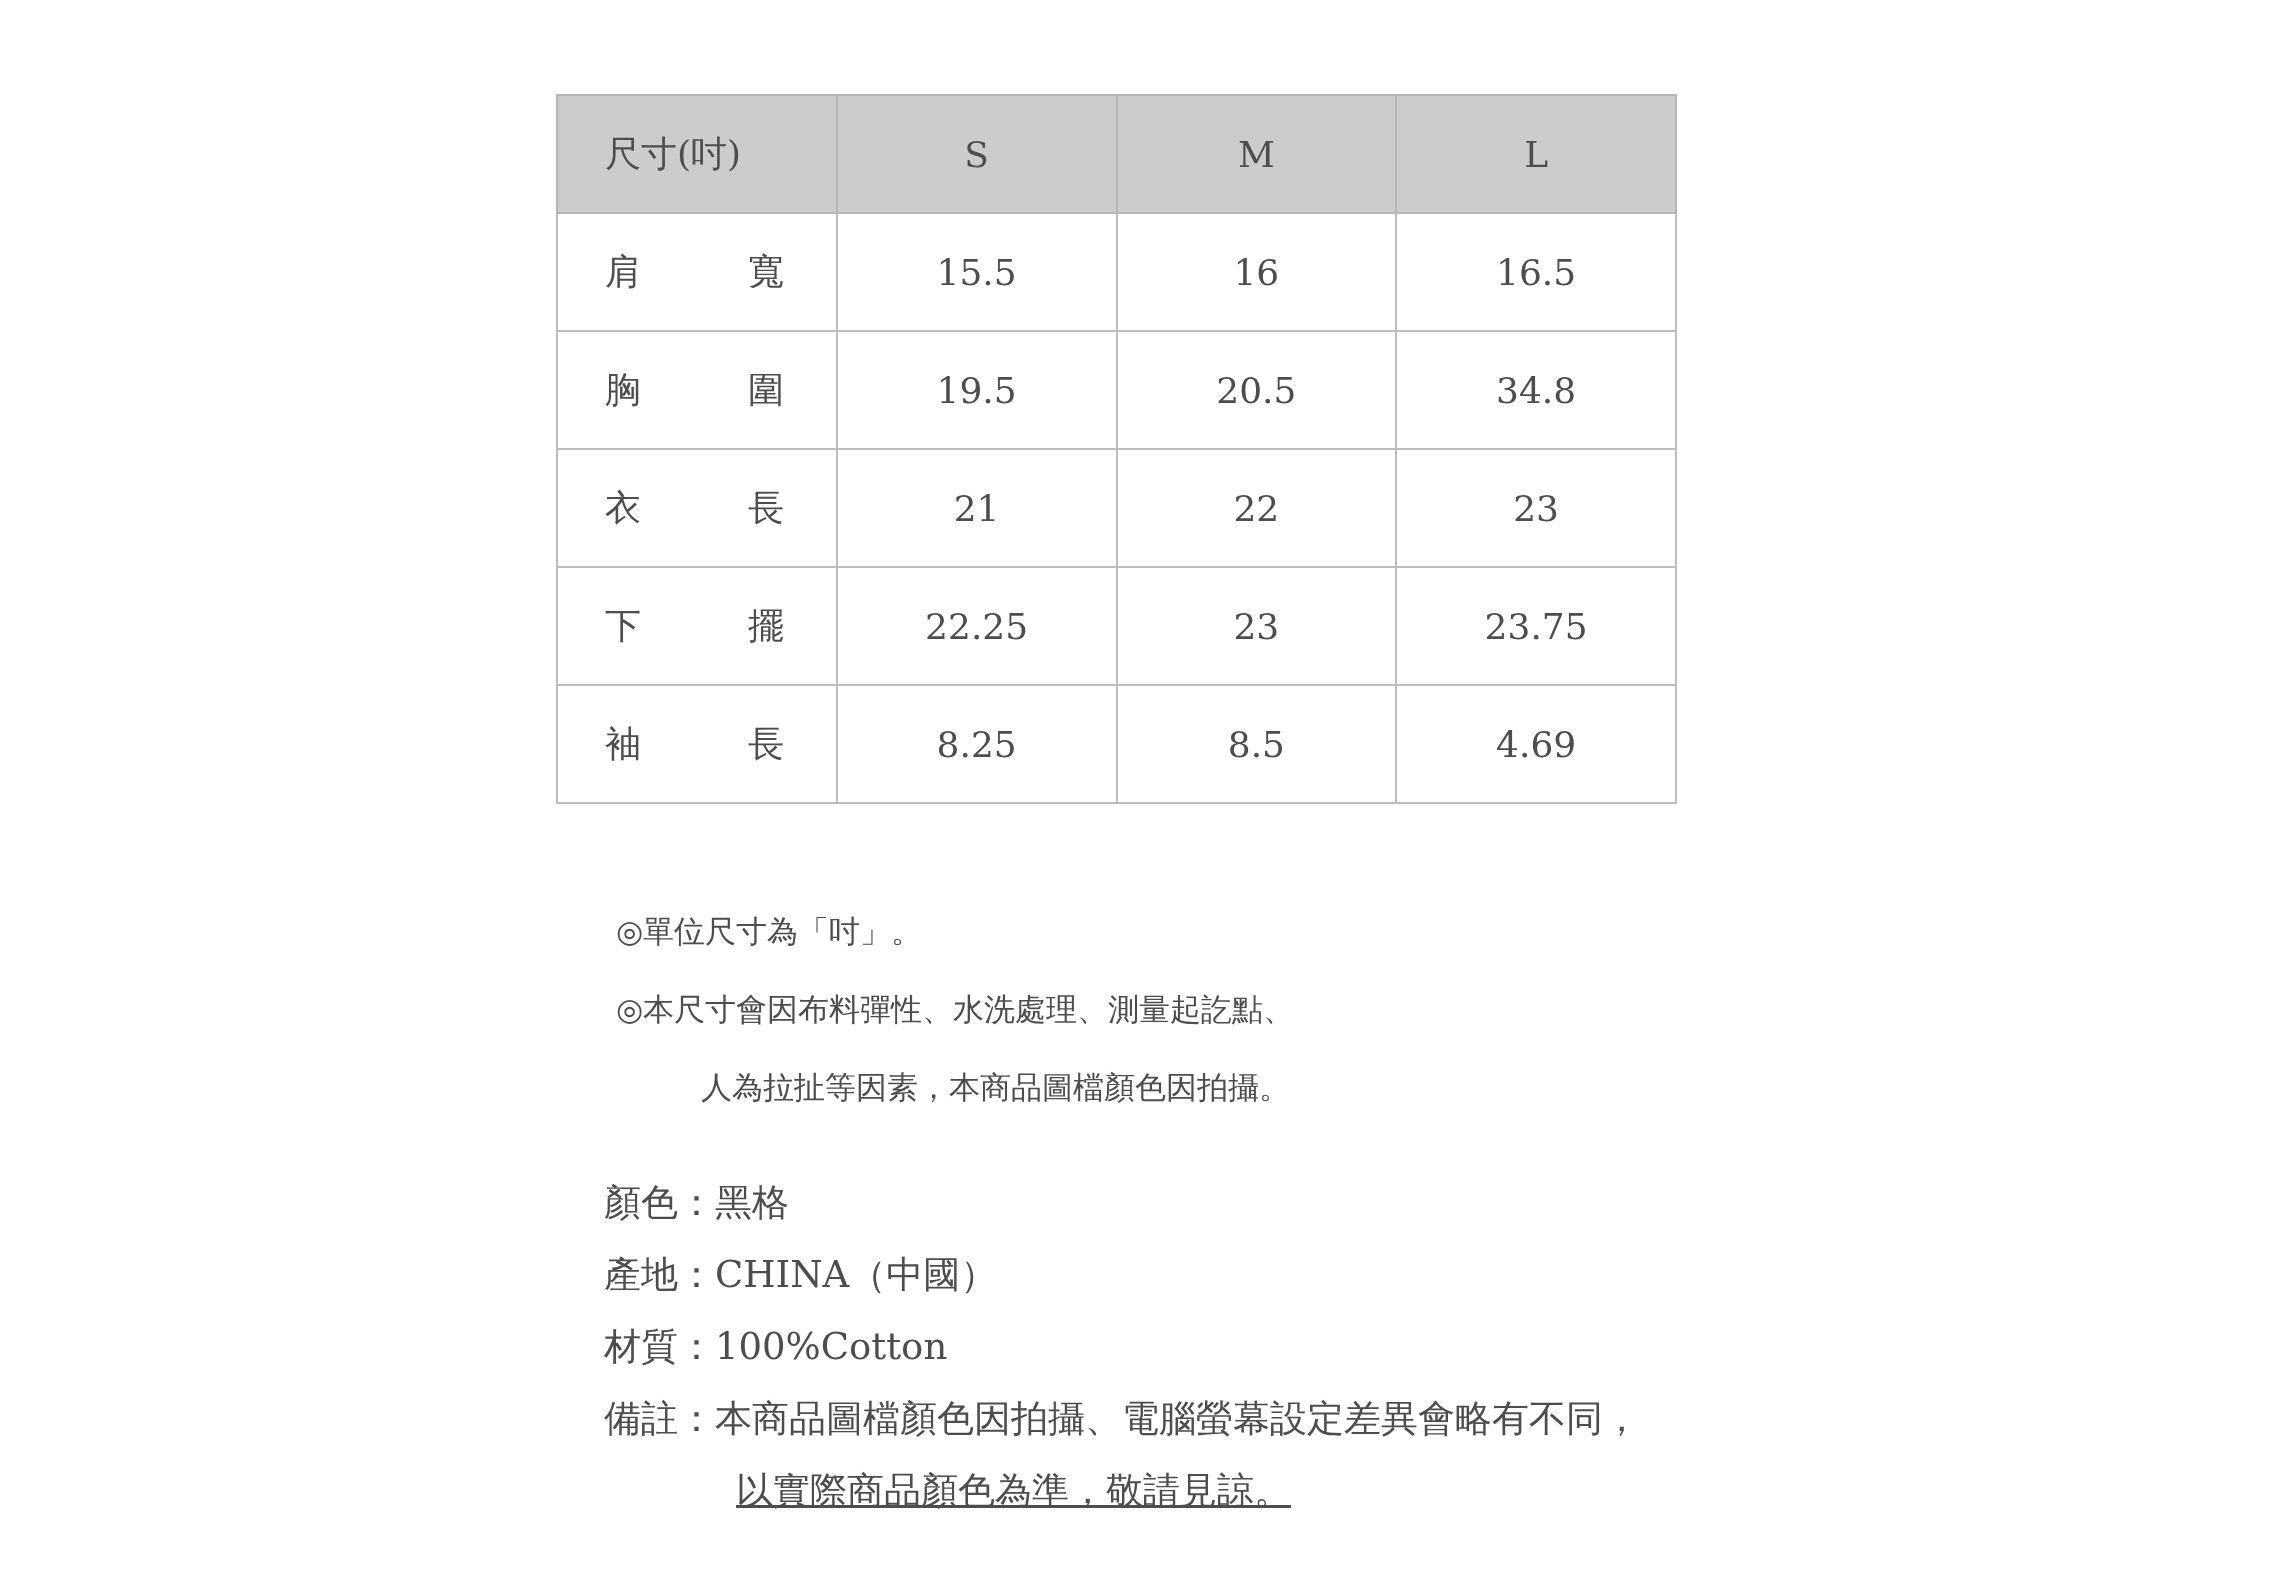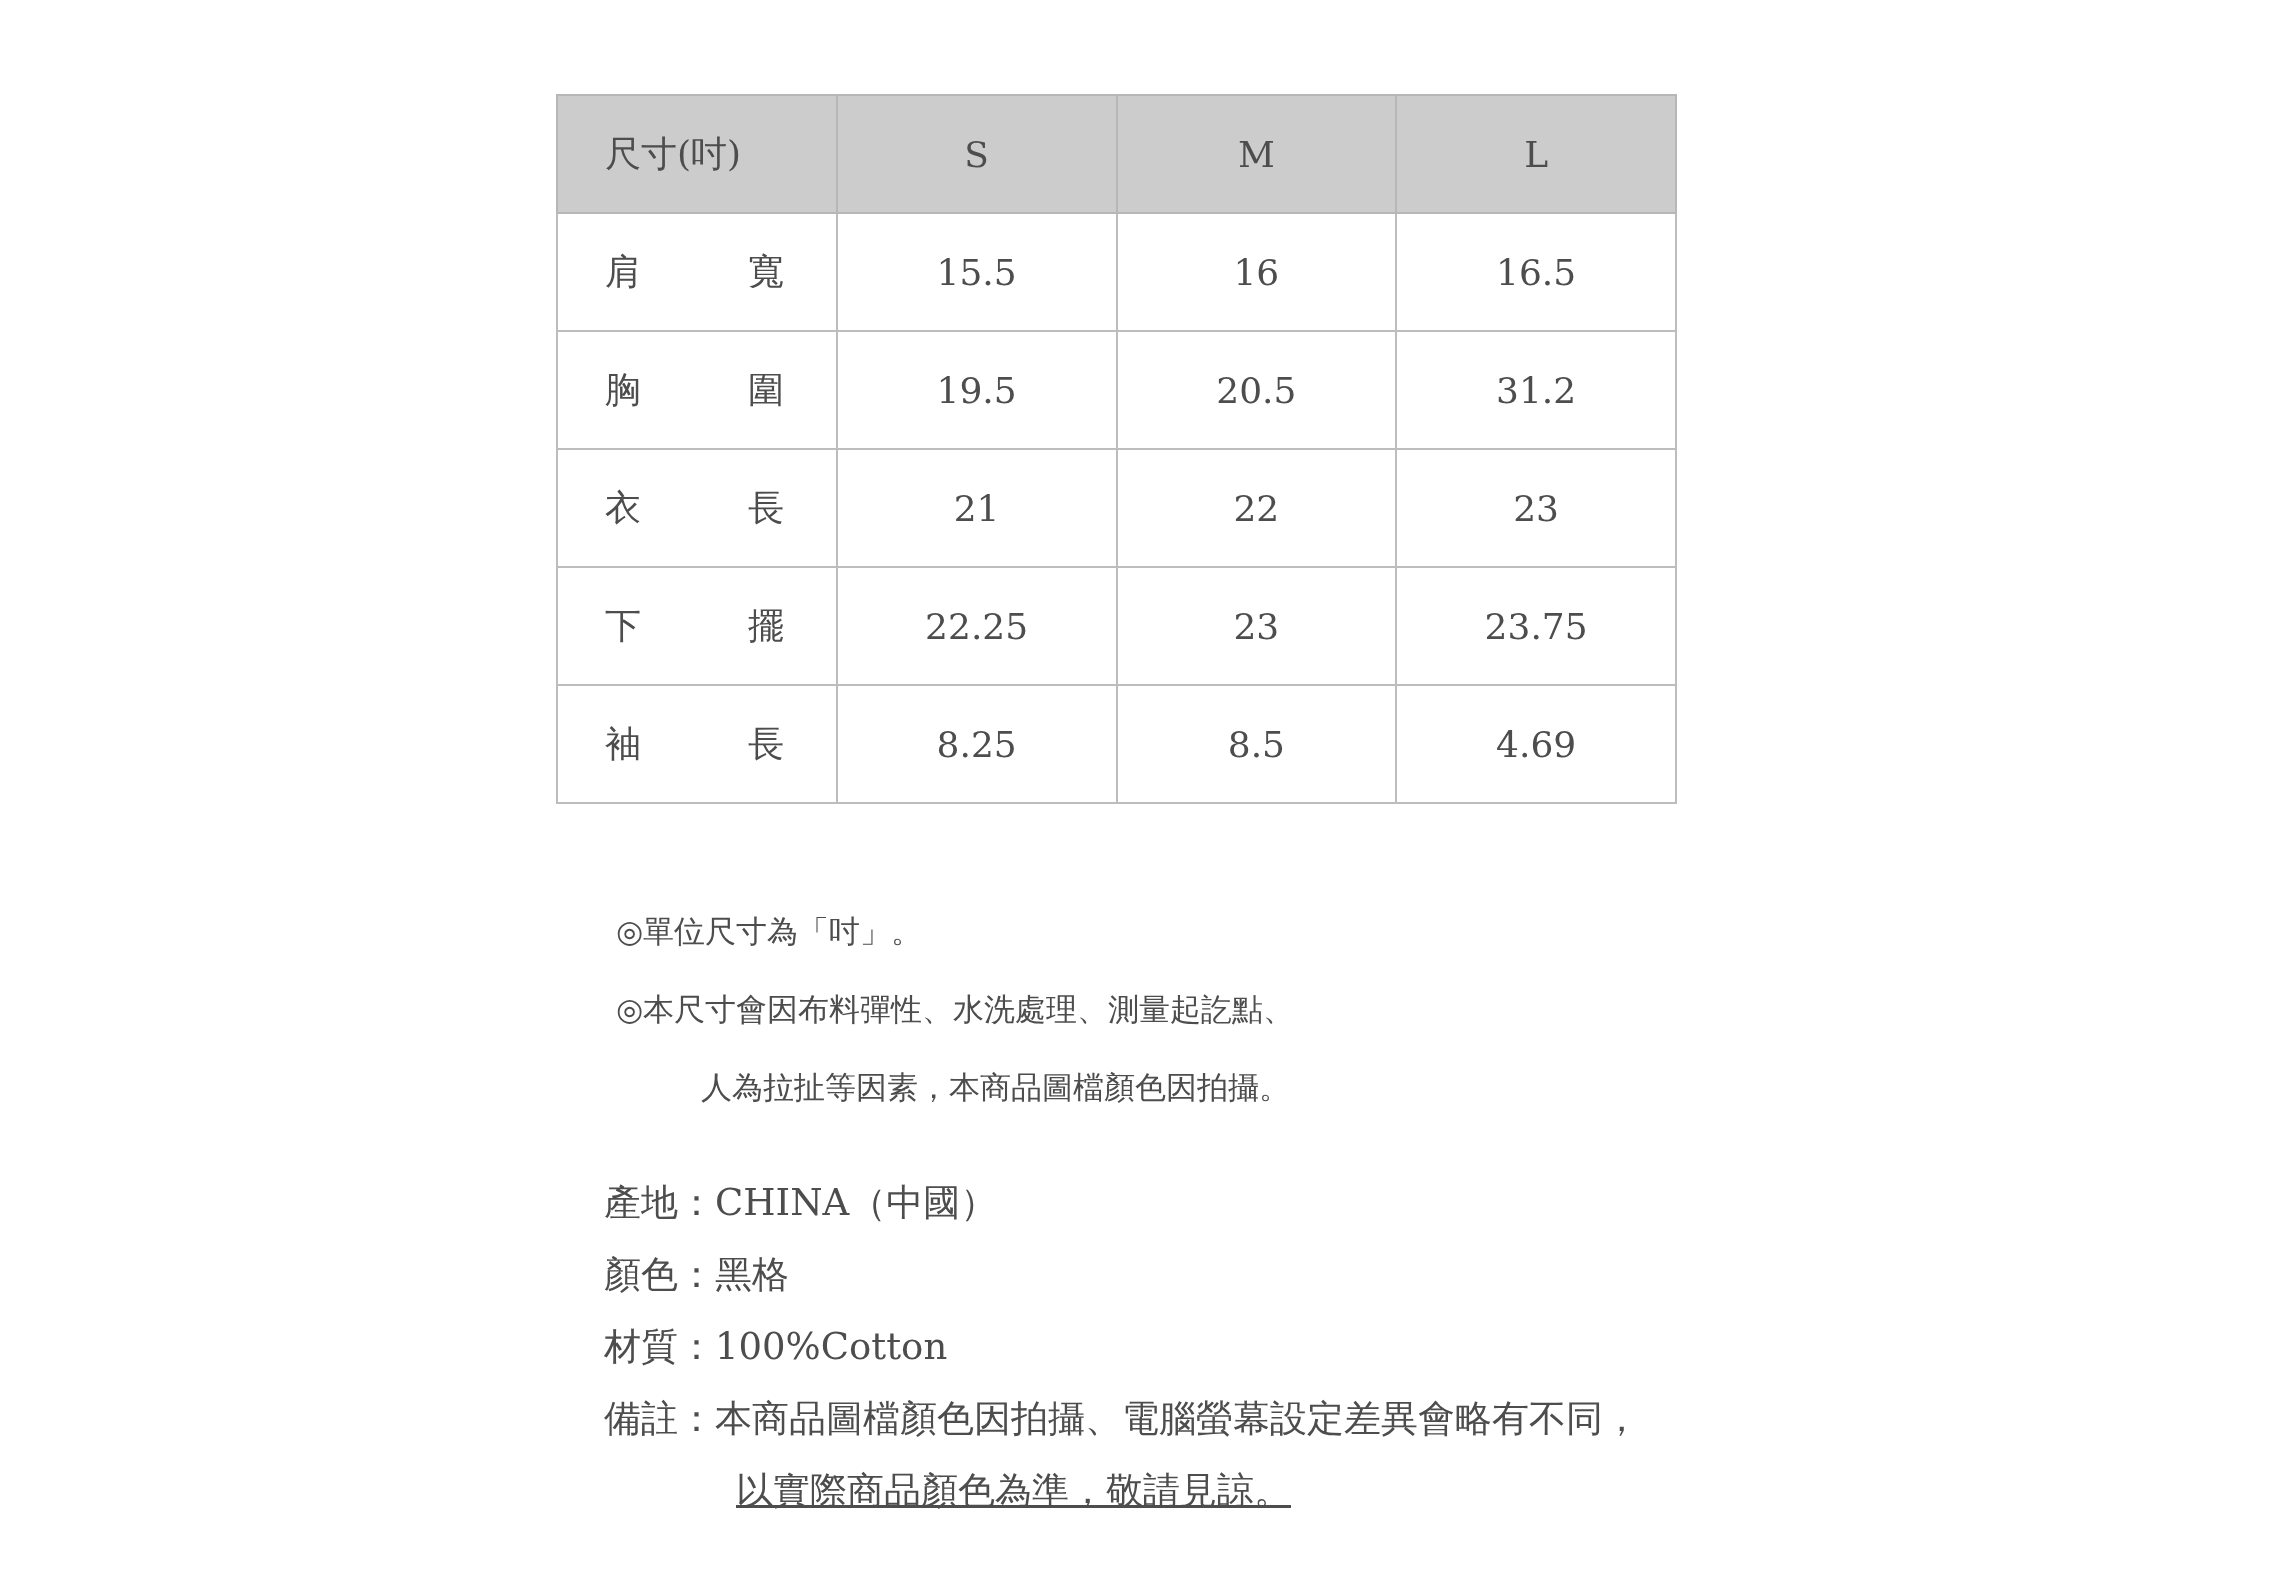--- a/index.html
+++ b/index.html
@@ -47,21 +47,21 @@
     </tr>
     <tr>
       <td class="label-cell">
           <div class="label-inner">
             <span>胸</span>
             <span>圍</span>
           </div>
         </td>
       <td>19.5</td>
       <td>20.5</td>
-      <td>31.2</td>
+      <td>34.8</td>
     </tr>
     <tr>
       <td class="label-cell">
           <div class="label-inner">
             <span>衣</span>
             <span>長</span>
           </div>
         </td>
       <td>21</td>
       <td>22</td>
@@ -93,26 +93,26 @@
 </table>
 
 <div class="notes">
   <div>◎單位尺寸為「吋」。</div>
   <div>◎本尺寸會因布料彈性、水洗處理、測量起訖點、</div>
   <div class="indent">人為拉扯等因素，本商品圖檔顏色因拍攝。</div>
 </div>
 
 <div class="info">
   <div class="row">
+    <span class="k">顏色：</span>
+    <span>黑格</span>
+  </div>
+  <div class="row">
     <span class="k">產地：</span>
     <span>CHINA（中國）</span>
-  </div>
-  <div class="row">
-    <span class="k">顏色：</span>
-    <span>黑格</span>
   </div>
   <div class="row">
     <span class="k">材質：</span>
     <span>100%Cotton</span>
   </div>
   <div class="row">
     <span class="k">備註：</span>
     <span>本商品圖檔顏色因拍攝、電腦螢幕設定差異會略有不同，</span>
   </div>
   <div class="cont">以實際商品顏色為準，敬請見諒。</div>

